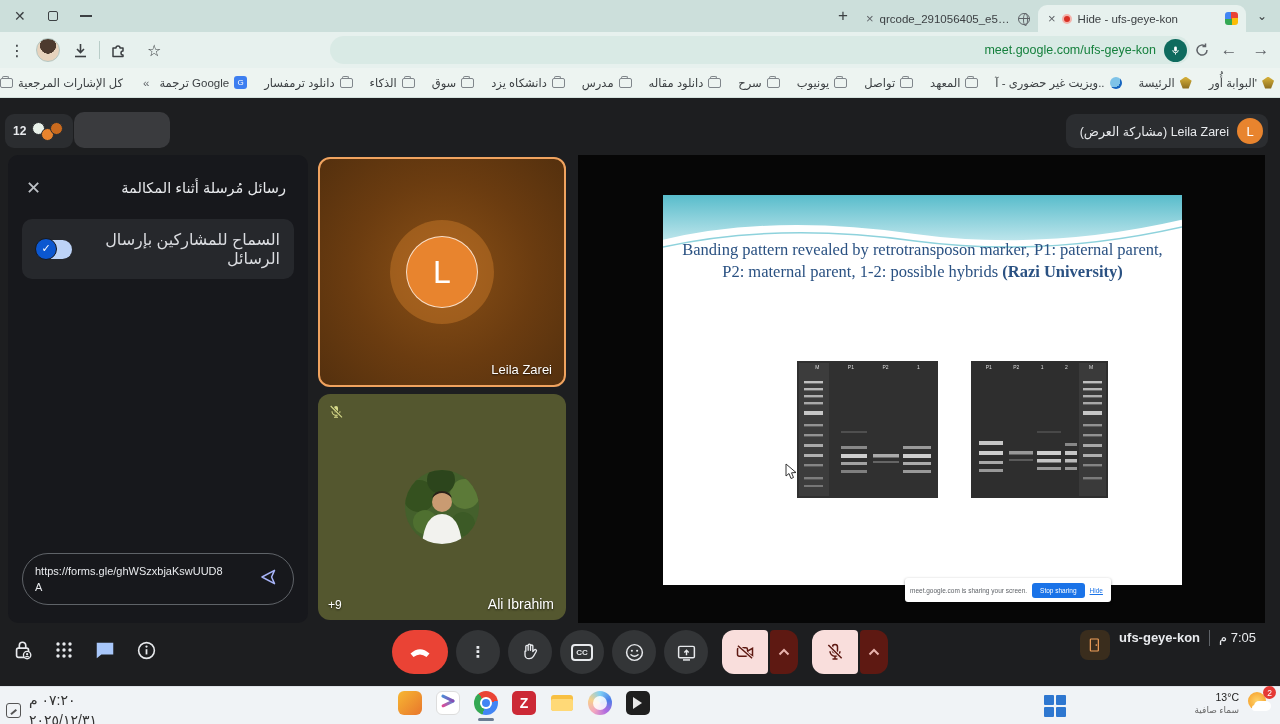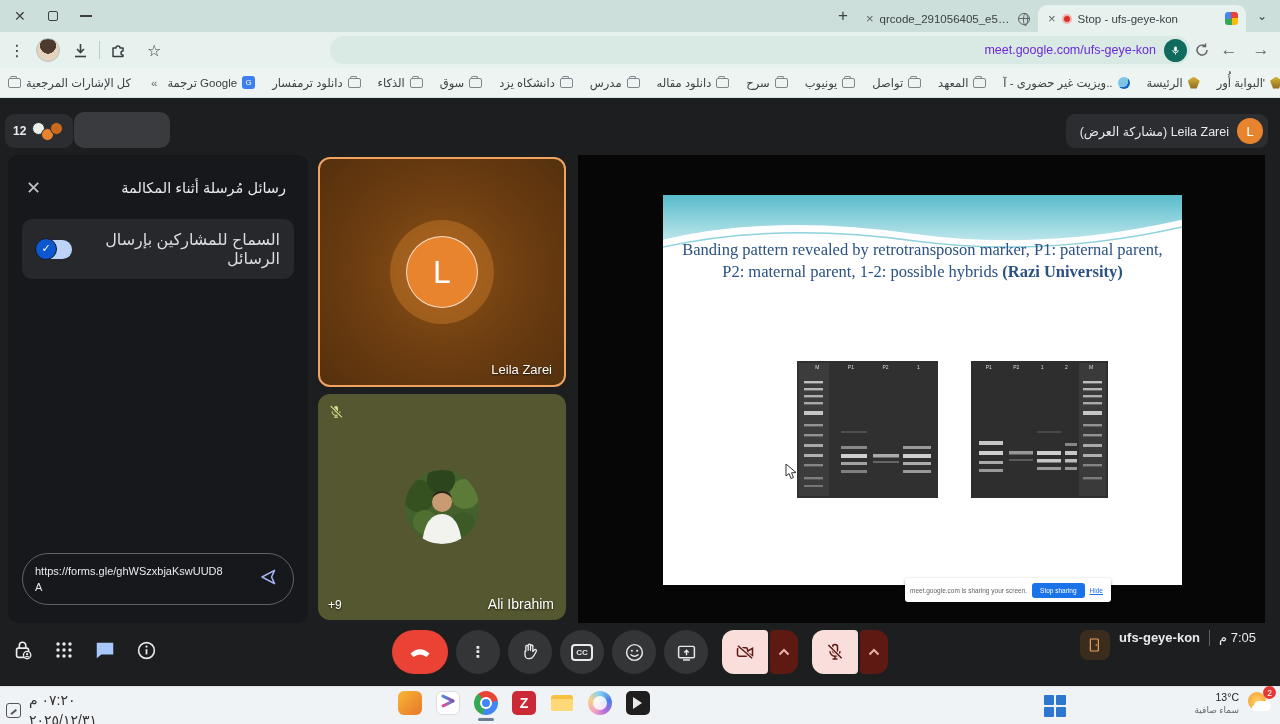--- a/index.html
+++ b/index.html
@@ -25,26 +25,26 @@
   .globe-fav:after { content:""; position:absolute; left:0; top:4px; width:11px; height:1.2px; background:#5f6368; }
   .meet-fav { width:13px; height:13px; border-radius:3px; background:conic-gradient(#ea4335 0 25%, #fbbc05 25% 50%, #34a853 50% 75%, #4285f4 75% 100%); margin-left:6px; flex:none; }
   .tab-list-chevron { width:24px; height:26px; margin:0 0 3px 4px; display:flex; align-items:center; justify-content:center; color:#3c4043; font-size:12px; }
 
   #toolbar { position:absolute; top:32px; left:0; width:1280px; height:36px; background:#e7f1ee; display:flex; align-items:center; }
   .tb-icon { color:#3c4043; display:flex; align-items:center; justify-content:center; }
   #toolbar .kebab { font-size:16px; letter-spacing:0; width:22px; margin-left:6px; }
   .avatar-chip { width:24px; height:24px; border-radius:50%; background:radial-gradient(circle at 50% 30%, #4d3a2e 0 42%, #e7d3bd 43% 100%); border:1px solid #b5c7c2; margin-left:8px; }
   .tb-sep { width:1px; height:18px; background:#b9cdc8; margin:0 10px; }
   .urlbar { position:absolute; left:330px; top:4px; width:860px; height:28px; background:#d9eae5; border-radius:14px; display:flex; align-items:center; justify-content:flex-end; padding-right:3px; }
-  .url-text { font-size:12.5px; color:#6d28d9; margin-right:8px; direction:ltr; }
+  .url-text { font-size:12.5px; color:#15803d; margin-right:8px; direction:ltr; }
   .mic-badge { width:23px; height:23px; border-radius:50%; background:#0e6b5e; display:flex; align-items:center; justify-content:center; }
   .nav-arrow { font-size:17px; color:#5f6368; width:26px; text-align:center; }
   #toolbar .right-nav { position:absolute; right:6px; display:flex; align-items:center; gap:6px; }
 
-  #bookmarksbar { position:absolute; top:68px; left:0; width:1280px; height:30px; background:#edf4f1; border-bottom:1px solid #d5e2de; display:flex; align-items:center; padding:0 8px; font-size:11.5px; color:#3c4043; }
+  #bookmarksbar { position:absolute; top:68px; left:0; width:1280px; height:30px; background:#edf4f1; border-bottom:1px solid #d5e2de; display:flex; align-items:center; padding:0 0; font-size:11.5px; color:#3c4043; }
   .bm-item { display:flex; align-items:center; gap:5px; white-space:nowrap; }
   .bm-row { display:flex; align-items:center; gap:17px; flex:1; justify-content:space-between; padding:0 10px; }
   .folder-ico { width:13px; height:10px; border:1.3px solid #80868b; border-radius:2px; position:relative; flex:none; }
   .folder-ico:before { content:""; position:absolute; top:-3px; left:1px; width:5px; height:2px; border:1.3px solid #80868b; border-bottom:none; border-radius:2px 2px 0 0; }
   .translate-ico { width:13px; height:13px; border-radius:3px; background:#3d7ef0; color:#fff; font-size:8px; display:flex; align-items:center; justify-content:center; flex:none; }
   .site-ico { width:12px; height:12px; border-radius:50%; background:radial-gradient(circle at 35% 35%, #7ec3e8 0 55%, #1565c0 56% 100%); flex:none; }
   .eagle-ico { width:12px; height:12px; background:linear-gradient(180deg,#d8b23a,#8a6b1d); clip-path:polygon(50% 0,100% 35%,75% 100%,25% 100%,0 35%); flex:none; }
 
   
   #meet { position:absolute; top:98px; left:0; width:1280px; height:588px; background:#1d1e20; }
@@ -175,21 +175,21 @@
   <div id="tabstrip">
     <div class="newtab-btn">+</div>
     <div class="tab inactive">
       <span class="tab-close">×</span>
       <span class="tab-title">qrcode_291056405_e5f5a8bcb</span>
       <span class="globe-fav"></span>
     </div>
     <div class="tab active">
       <span class="tab-close">×</span>
       <span class="rec-dot"></span>
-      <span class="tab-title">Stop - ufs-geye-kon</span>
+      <span class="tab-title">Hide - ufs-geye-kon</span>
       <span class="meet-fav"></span>
     </div>
     <div class="tab-list-chevron">⌄</div>
   </div>
 </div>
 
 <div id="toolbar">
   <div class="tb-icon kebab">⋮</div>
   <div class="avatar-chip"></div>
   <div class="tb-icon" style="margin-left:12px">

